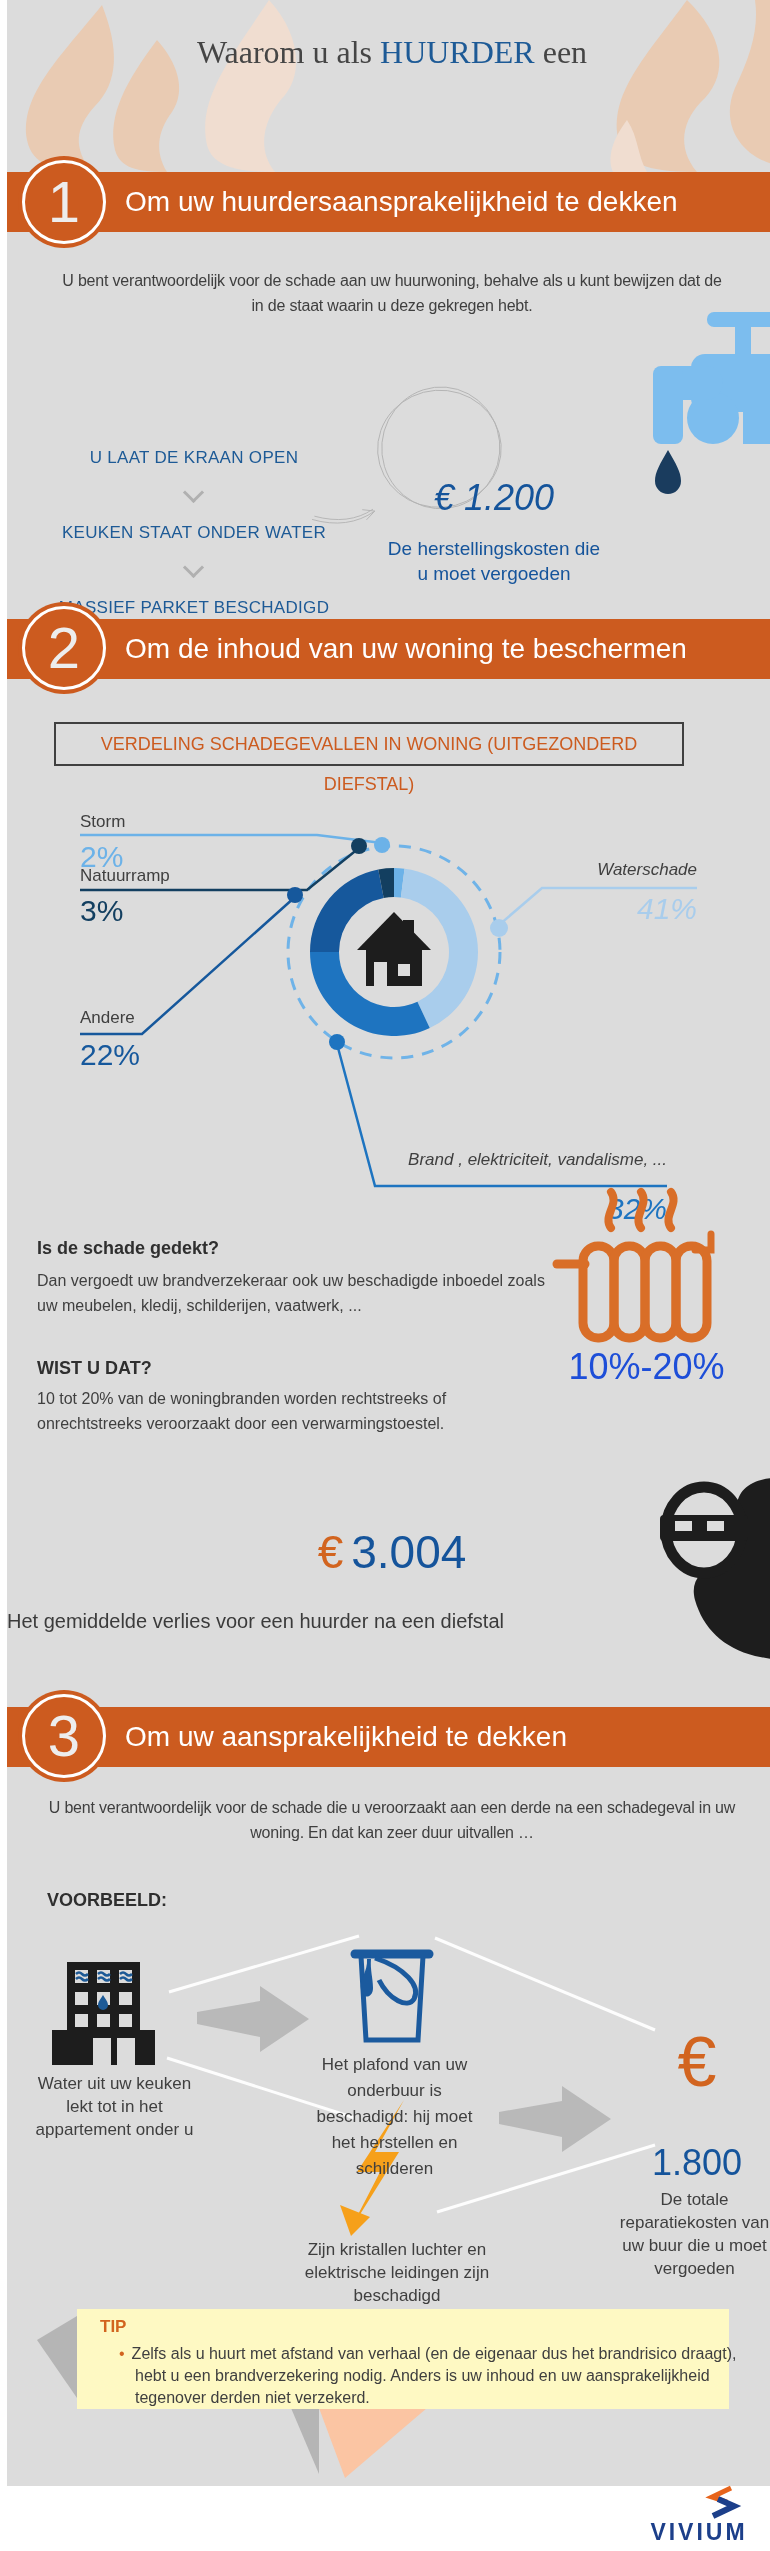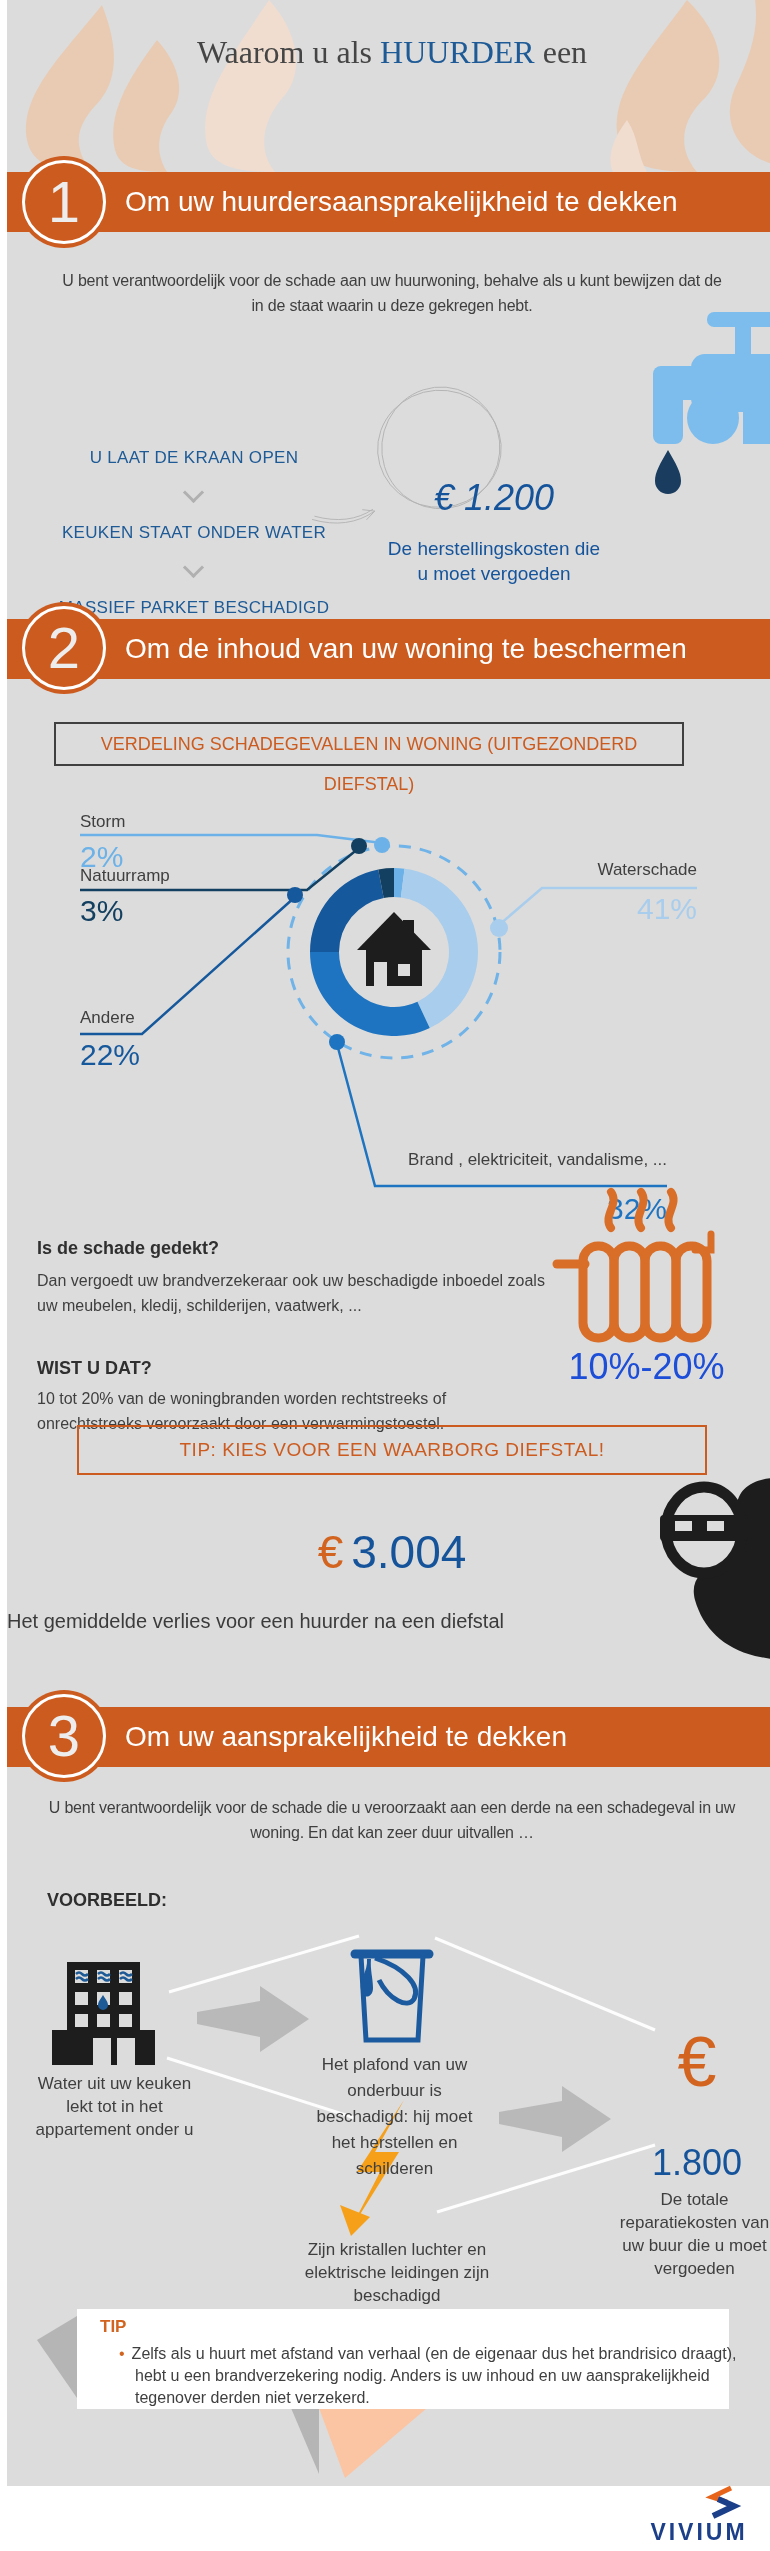--- a/index.html
+++ b/index.html
@@ -29,38 +29,38 @@
   .chev:before{content:"";position:absolute;left:2px;top:3px;width:12px;height:12px;
                border-right:3px solid #b0b0b0;border-bottom:3px solid #b0b0b0;transform:rotate(45deg);}
 
   .amount1{left:337px;width:300px;text-align:center;font-size:36px;color:#15549b;font-style:italic;}
   .amount1-cap{left:337px;width:300px;text-align:center;font-size:19px;line-height:25px;color:#15549b;}
 
   .chart-box{left:47px;top:722px;width:626px;height:40px;border:2px solid #404040;
              line-height:40px;text-align:center;font-size:18px;color:#cc5b1f;}
   .seg-label{font-size:17px;color:#3f3f3f;}
   .seg-pct{font-size:30px;}
-  .r-align{text-align:right;}
+  .r-align{text-align:right;font-style:italic;}
 
   .sub-h{font-size:18px;font-weight:bold;color:#2f2f2f;}
   .body-line{font-size:16px;line-height:25px;}
   .range-big{left:552px;top:1346px;width:175px;text-align:center;font-size:36px;color:#1d4ed8;}
 
   .tipkies{left:70px;top:1425px;width:626px;height:46px;border:2px solid #cc5b1f;line-height:46px;
            text-align:center;font-size:19px;color:#cc5b1f;letter-spacing:.5px;}
 
   .theft{left:0;width:770px;text-align:center;font-size:46px;color:#15549b;}
   .theft .eur{color:#d2641f;margin-right:8px;}
   .theft-cap{left:0;width:770px;text-align:left;font-size:20px;color:#3b3b3b;}
 
   .caption{font-size:17px;line-height:23px;text-align:center;}
   .euro-big{left:625px;top:2022px;width:130px;text-align:center;font-size:70px;color:#d2641f;}
   .cost3{left:625px;top:2142px;width:130px;text-align:center;font-size:36px;color:#15549b;}
 
-  .bubble{left:70px;top:2309px;width:652px;height:100px;background:#ffffff;}
+  .bubble{left:70px;top:2309px;width:652px;height:100px;background:#fef9c3;}
   .bubble-tip{position:absolute;left:23px;top:8px;font-size:17px;font-weight:bold;color:#d2641f;}
   .bubble-line{font-size:16px;line-height:21px;color:#3f3f3f;white-space:nowrap;}
   .bullet{color:#d2641f;margin-right:7px;font-size:16px;}
 
   .footer{left:0;top:2486px;width:770px;height:65px;background:#ffffff;}
   .brand{left:622px;top:2519px;width:140px;text-align:center;font-size:23px;font-weight:bold;
          letter-spacing:3px;color:#1c3f8a;}
 </style>
 </head>
 <body>
@@ -192,21 +192,20 @@
       <rect x="576" y="1246" width="31" height="92" rx="15" stroke-width="9"></rect>
       <rect x="607" y="1246" width="31" height="92" rx="15" stroke-width="9"></rect>
       <rect x="638" y="1246" width="31" height="92" rx="15" stroke-width="9"></rect>
       <rect x="669" y="1246" width="31" height="92" rx="15" stroke-width="9"></rect>
       <path d="M550,1264 L578,1264" stroke-width="9"></path>
       <path d="M688,1250 h16 v-16" stroke-width="7"></path>
     </g>
   </svg>
   <div class="abs range-big">10%-20%</div>
 
-  <div class="abs tipkies">TIP:  KIES VOOR EEN WAARBORG DIEFSTAL!</div>
 
   <svg class="abs" style="left:620px;top:1470px" width="150" height="220" viewBox="620 1470 150 220">
     <path d="M770,1478 C744,1478 725,1492 731,1516 C736,1535 728,1553 713,1561 C693,1571 683,1581 688,1600 C696,1628 716,1648 748,1656 L770,1660 Z" fill="#1d1d1d"></path>
     <ellipse cx="697" cy="1530" rx="38" ry="43" fill="#dcdcdc" stroke="#1d1d1d" stroke-width="11"></ellipse>
     <rect x="653" y="1515" width="88" height="26" rx="4" fill="#1d1d1d"></rect>
     <rect x="668" y="1521" width="17" height="10" fill="#dcdcdc"></rect>
     <rect x="700" y="1521" width="17" height="10" fill="#dcdcdc"></rect>
   </svg>
 
   <div class="abs theft" style="top:1525px">

